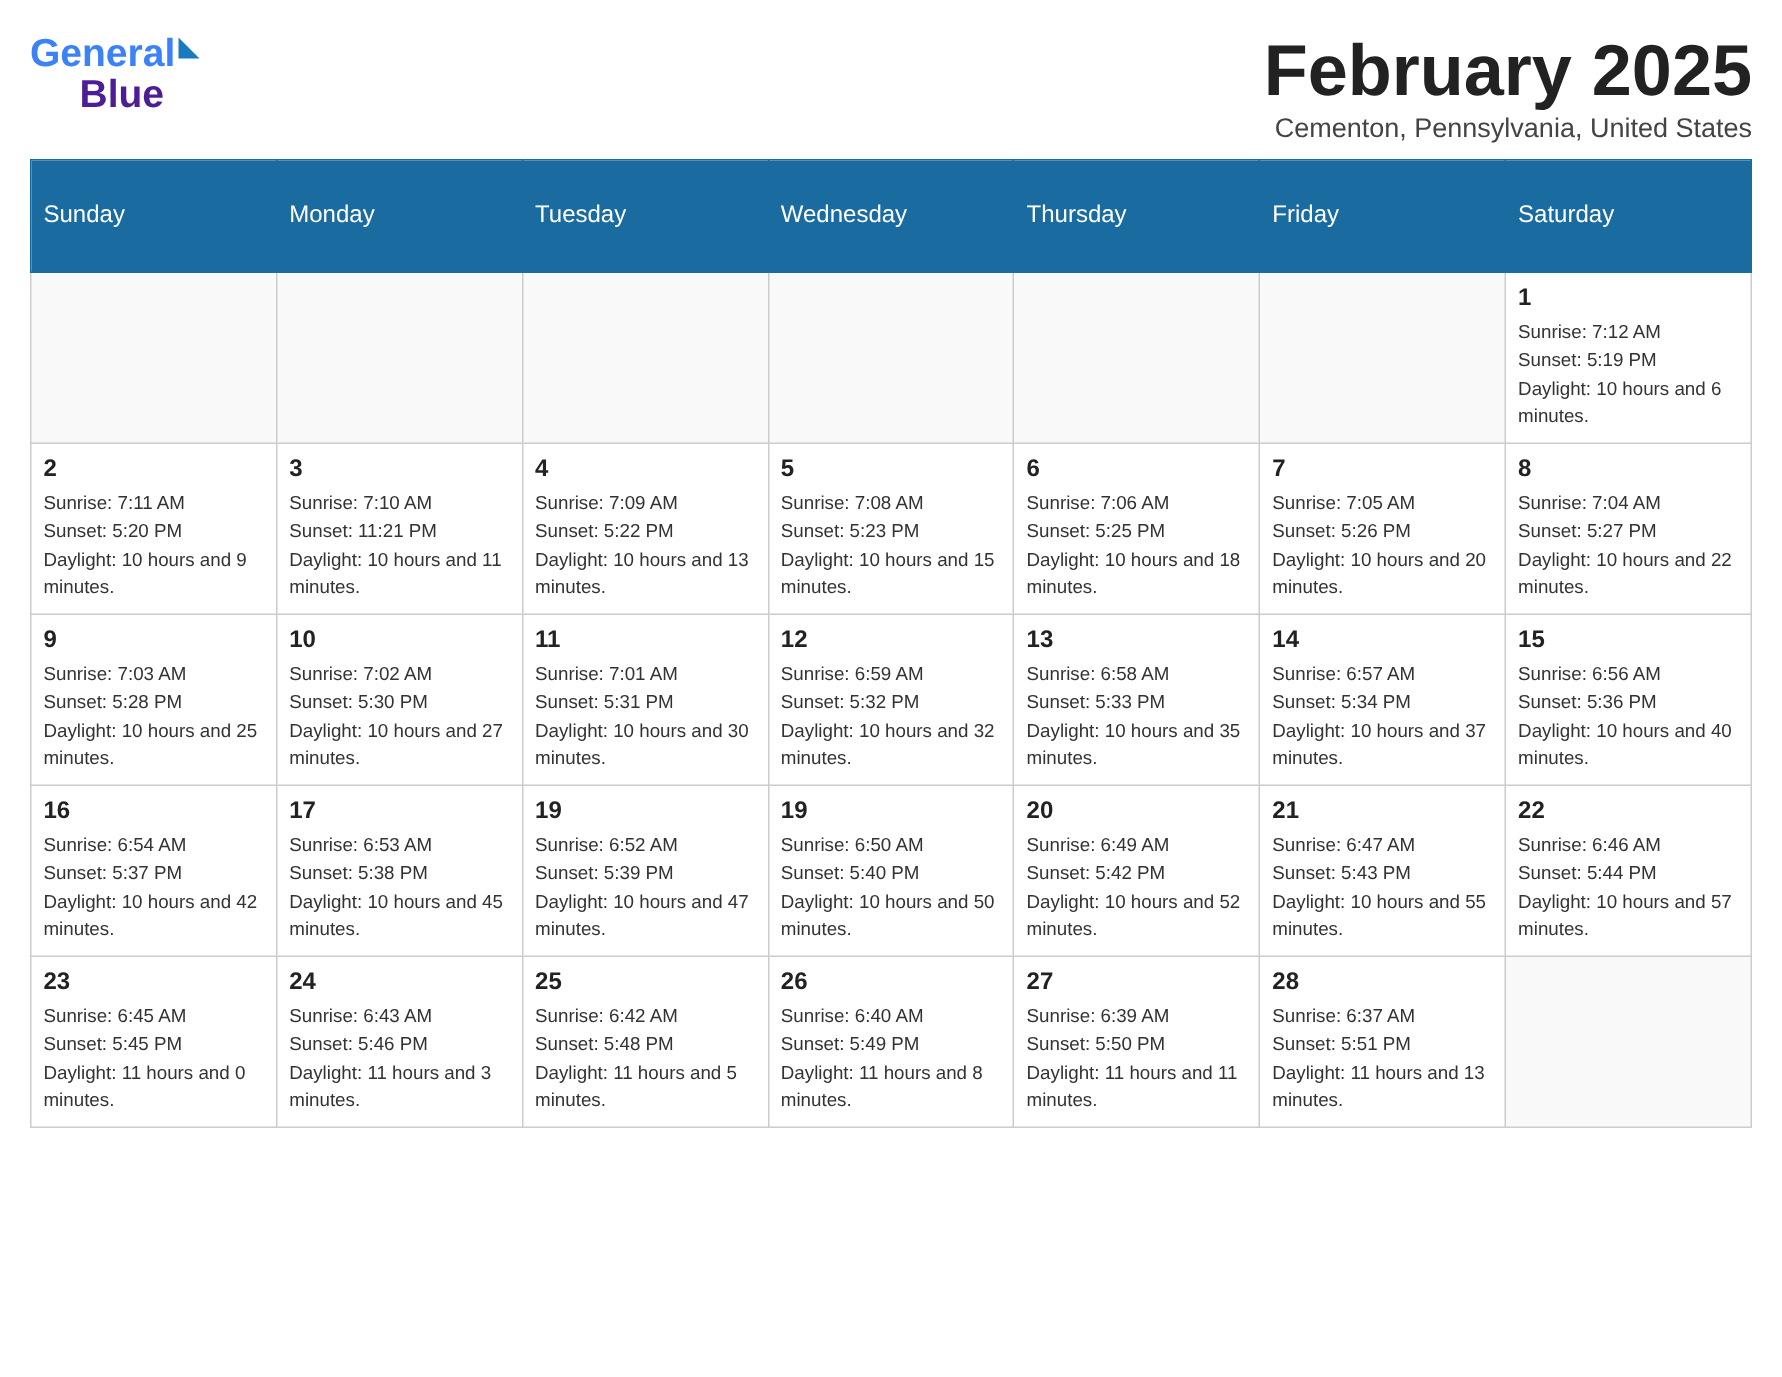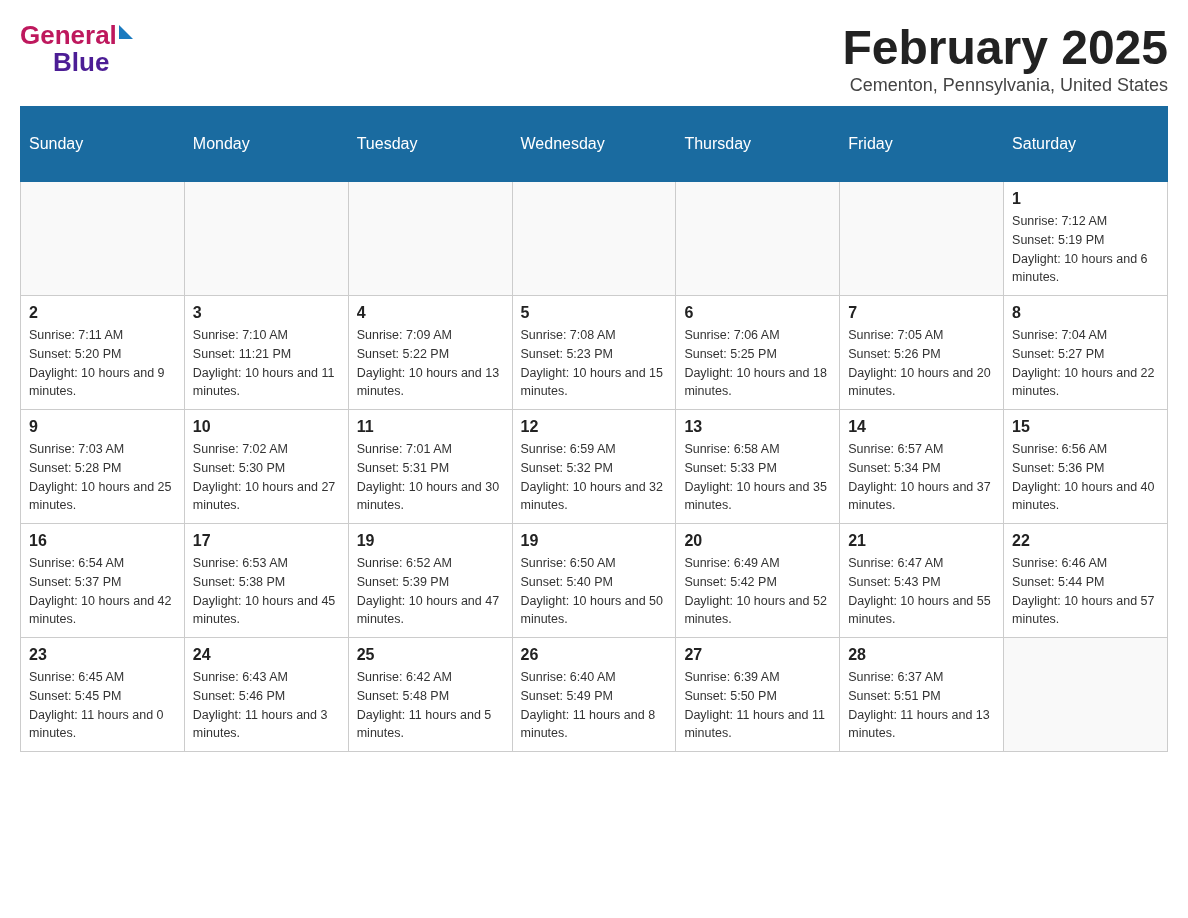--- a/index.html
+++ b/index.html
@@ -72,21 +72,21 @@
       color: #333;
       line-height: 1.5;
     }
     .logo-row {
       display: flex;
       align-items: center;
     }
     .logo-text-general {
       font-size: 26px;
       font-weight: bold;
-      color: #be185d;
+      color: #3b82f6;
     }
     .logo-chevron {
       display: inline-block;
       width: 0;
       height: 0;
       border-style: solid;
       border-width: 14px 0 0 14px;
       border-color: transparent transparent transparent #1a7abf;
       margin-left: 2px;
       vertical-align: middle;

